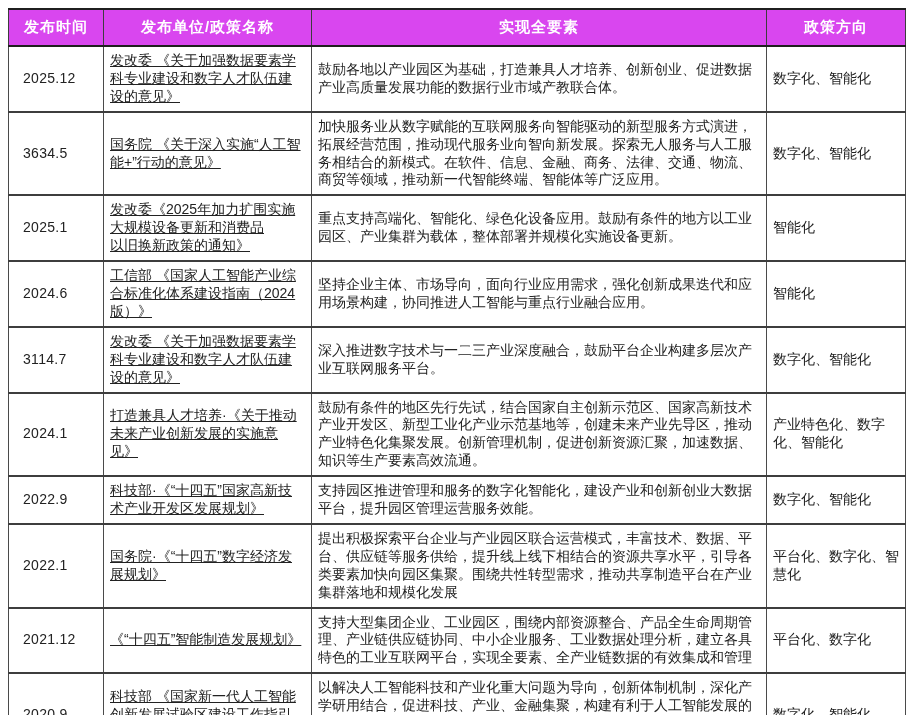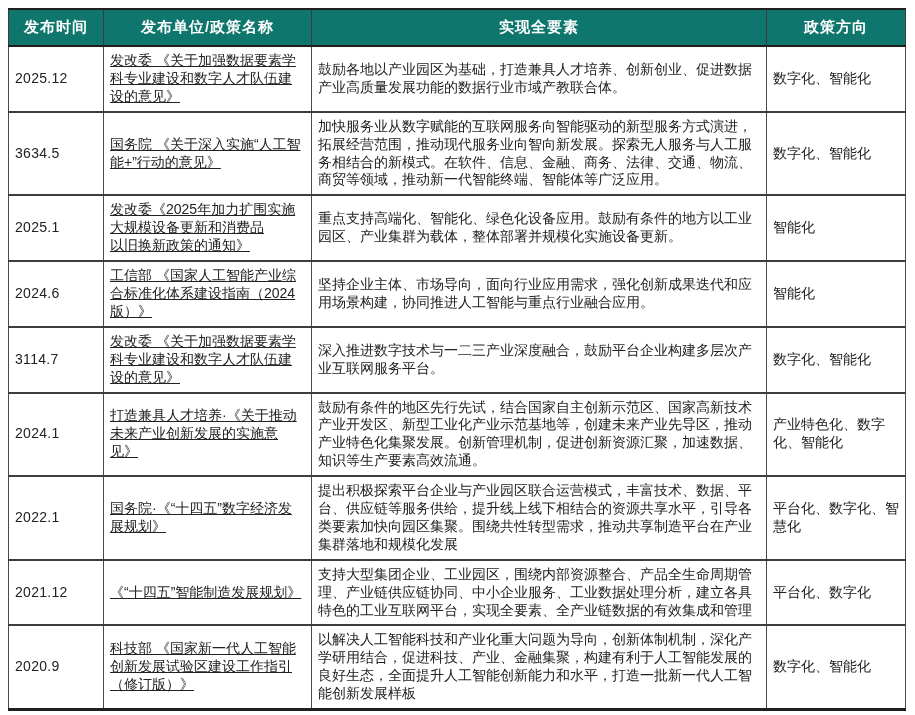--- a/index.html
+++ b/index.html
@@ -13,21 +13,21 @@
     border-collapse:collapse;
     table-layout:fixed;
     border-bottom:3px solid #1f1f1f;
   }
   col.c-date   { width:95px; }
   col.c-policy { width:208px; }
   col.c-interp { width:455px; }
   col.c-dir    { width:139px; }
 
   th {
-    background:#0f766e;
+    background:#d946ef;
     color:#ffffff;
     font-size:15px;
     font-weight:bold;
     text-align:center;
     padding:8px 4px;
     border-left:1px solid #3d3d3d;
     border-right:1px solid #3d3d3d;
     border-top:2px solid #1f1f1f;
     border-bottom:2px solid #1f1f1f;
     letter-spacing:1px;
@@ -36,21 +36,21 @@
     font-size:14px;
     line-height:1.28;
     vertical-align:middle;
     padding:5px 6px;
     border-left:1px solid #4a4a4a;
     border-right:1px solid #4a4a4a;
     border-top:2px solid #3d3d3d;
     border-bottom:2px solid #3d3d3d;
     color:#222;
   }
-  td.col-date { padding-left:6px; letter-spacing:0.3px; }
+  td.col-date { padding-left:14px; letter-spacing:0.3px; }
   td.col-policy { white-space:pre-line;text-decoration:underline; }
   td.col-interpretation { }
   td.col-direction { }
 </style>
 </head>
 <body>
 
 <div class="page">
 
   <table class="policy-table">
@@ -100,20 +100,26 @@
           <td class="col-interpretation">深入推进数字技术与一二三产业深度融合，鼓励平台企业构建多层次产业互联网服务平台。</td>
           <td class="col-direction">数字化、智能化</td>
         </tr>
         <tr>
           <td class="col-date">2024.1</td>
           <td class="col-policy">打造兼具人才培养·《关于推动未来产业创新发展的实施意见》</td>
           <td class="col-interpretation">鼓励有条件的地区先行先试，结合国家自主创新示范区、国家高新技术产业开发区、新型工业化产业示范基地等，创建未来产业先导区，推动产业特色化集聚发展。创新管理机制，促进创新资源汇聚，加速数据、知识等生产要素高效流通。</td>
           <td class="col-direction">产业特色化、数字化、智能化</td>
         </tr>
         <tr>
+          <td class="col-date">2022.9</td>
+          <td class="col-policy">科技部·《“十四五”国家高新技术产业开发区发展规划》</td>
+          <td class="col-interpretation">支持园区推进管理和服务的数字化智能化，建设产业和创新创业大数据平台，提升园区管理运营服务效能。</td>
+          <td class="col-direction">数字化、智能化</td>
+        </tr>
+        <tr>
           <td class="col-date">2022.1</td>
           <td class="col-policy">国务院·《“十四五”数字经济发展规划》</td>
           <td class="col-interpretation">提出积极探索平台企业与产业园区联合运营模式，丰富技术、数据、平台、供应链等服务供给，提升线上线下相结合的资源共享水平，引导各类要素加快向园区集聚。围绕共性转型需求，推动共享制造平台在产业集群落地和规模化发展</td>
           <td class="col-direction">平台化、数字化、智慧化</td>
         </tr>
         <tr>
           <td class="col-date">2021.12</td>
           <td class="col-policy">《“十四五”智能制造发展规划》</td>
           <td class="col-interpretation">支持大型集团企业、工业园区，围绕内部资源整合、产品全生命周期管理、产业链供应链协同、中小企业服务、工业数据处理分析，建立各具特色的工业互联网平台，实现全要素、全产业链数据的有效集成和管理</td>
           <td class="col-direction">平台化、数字化</td>

